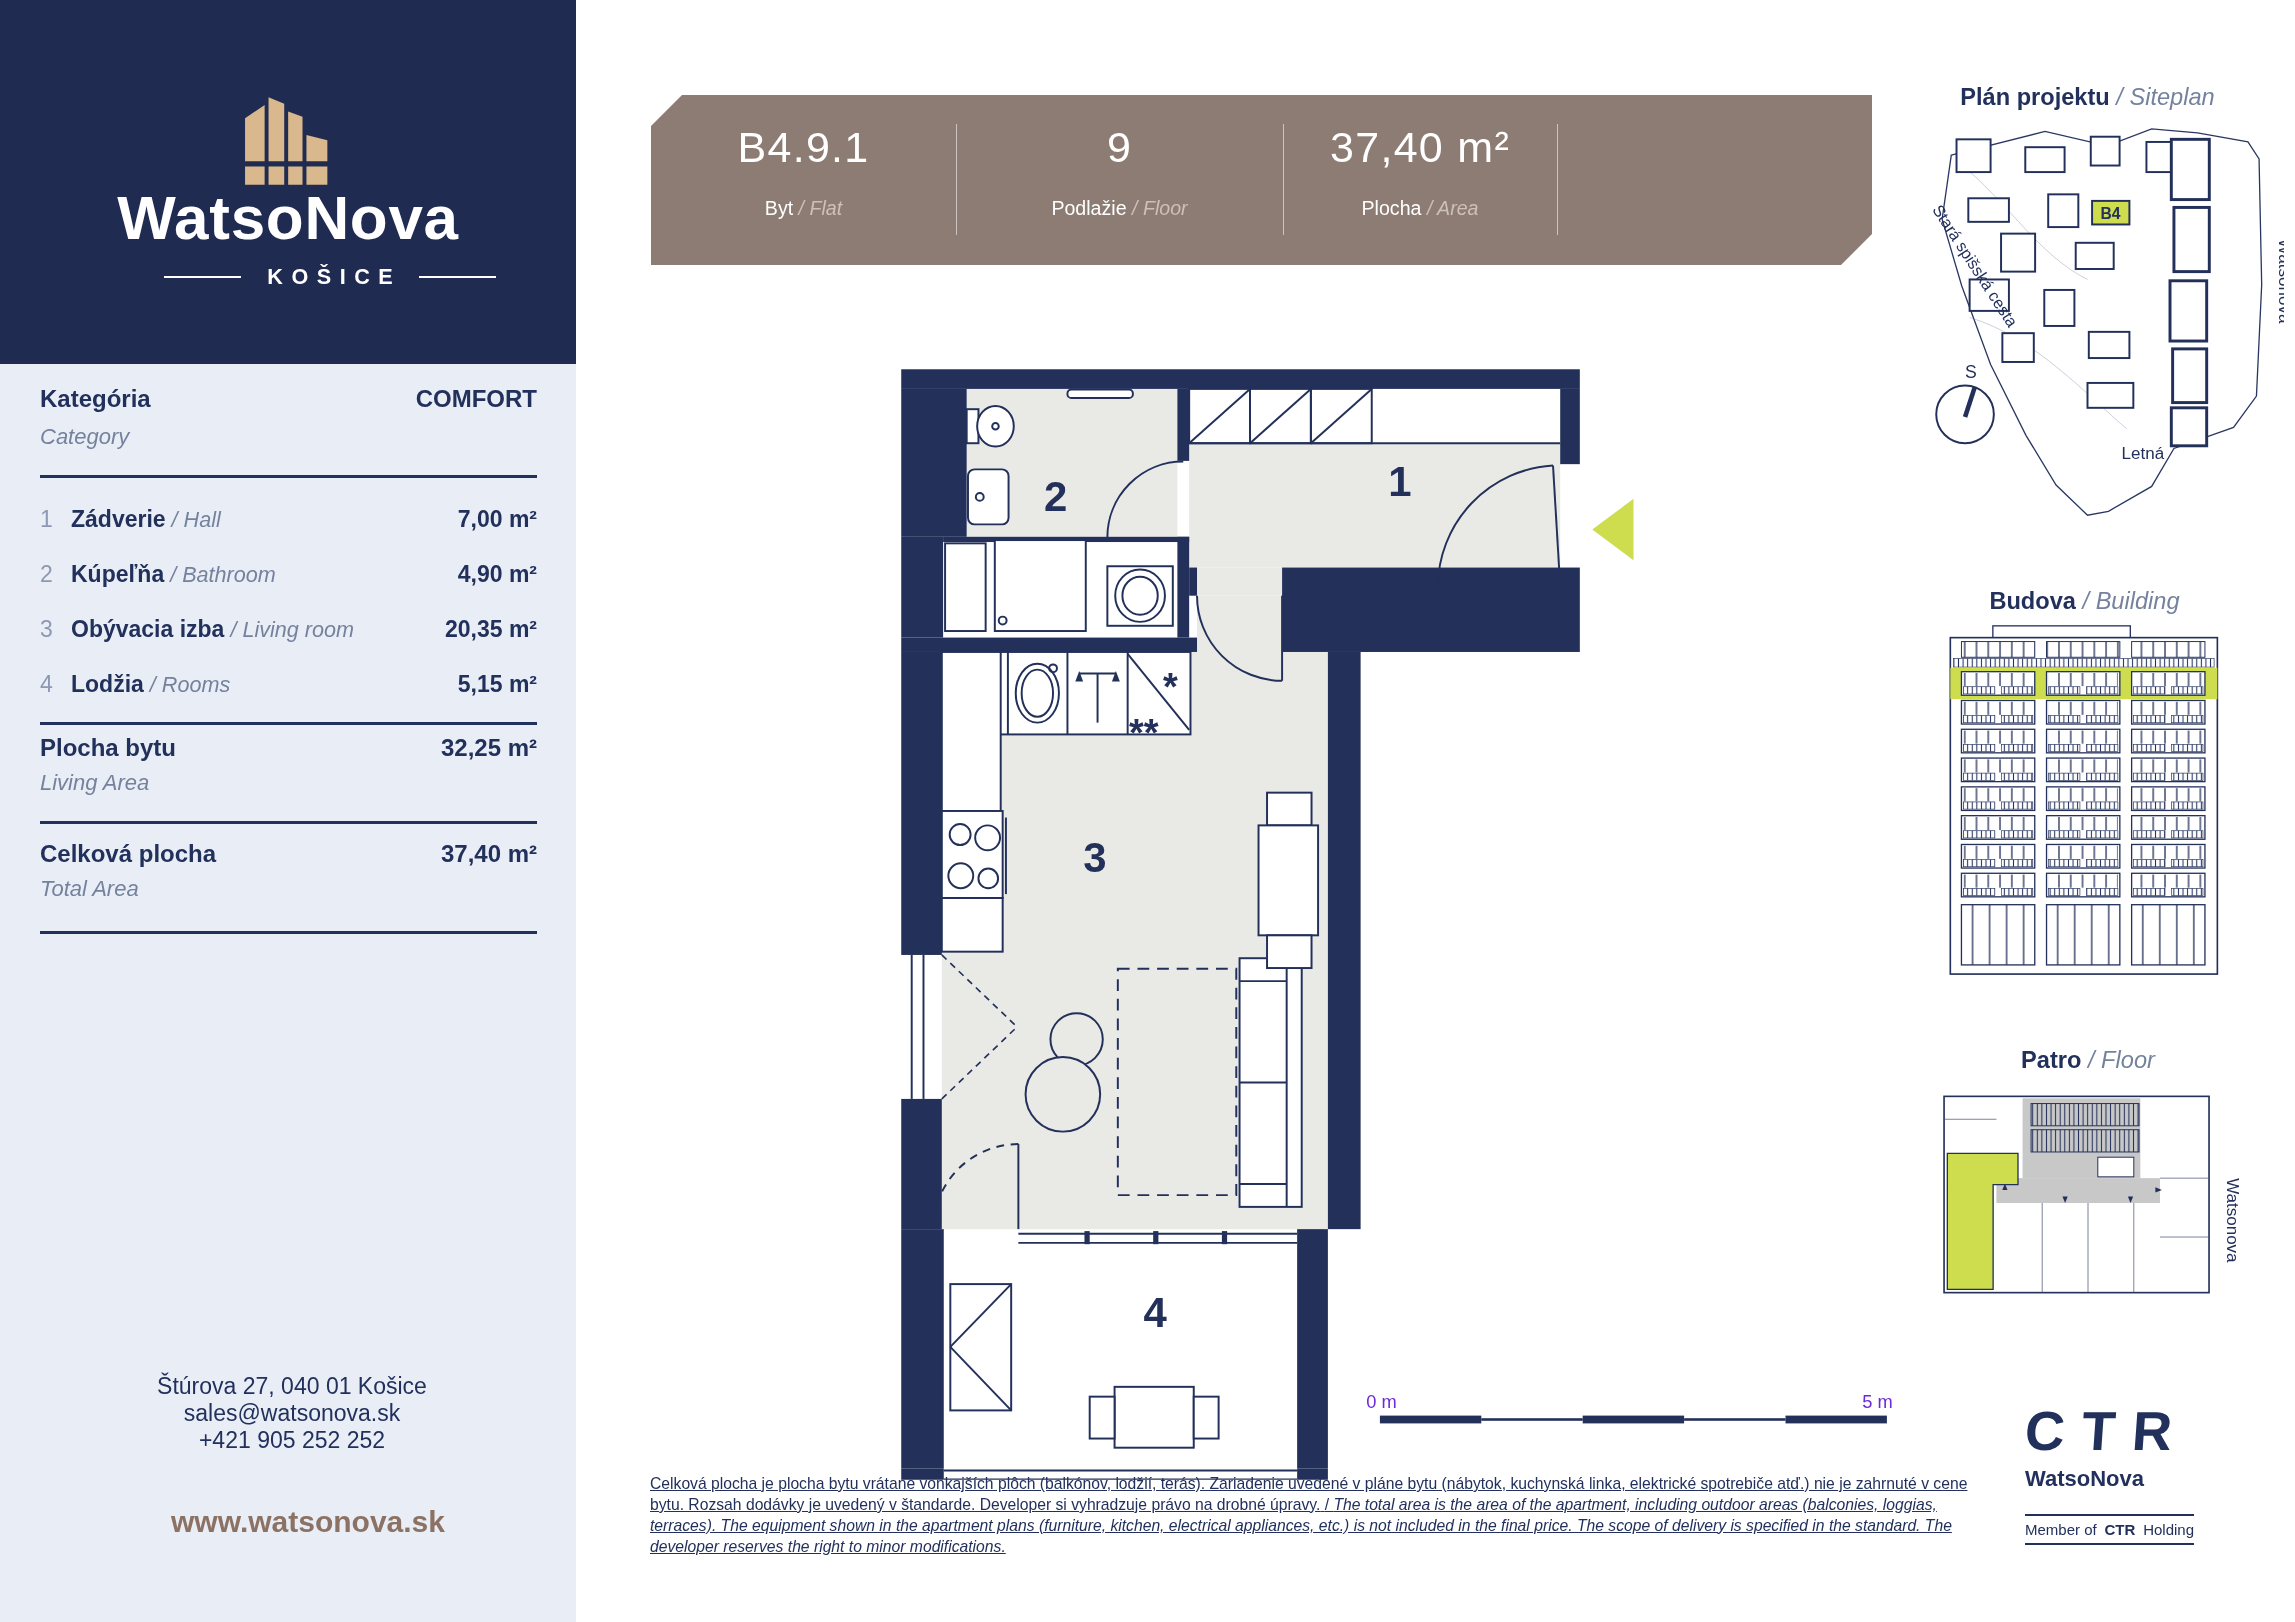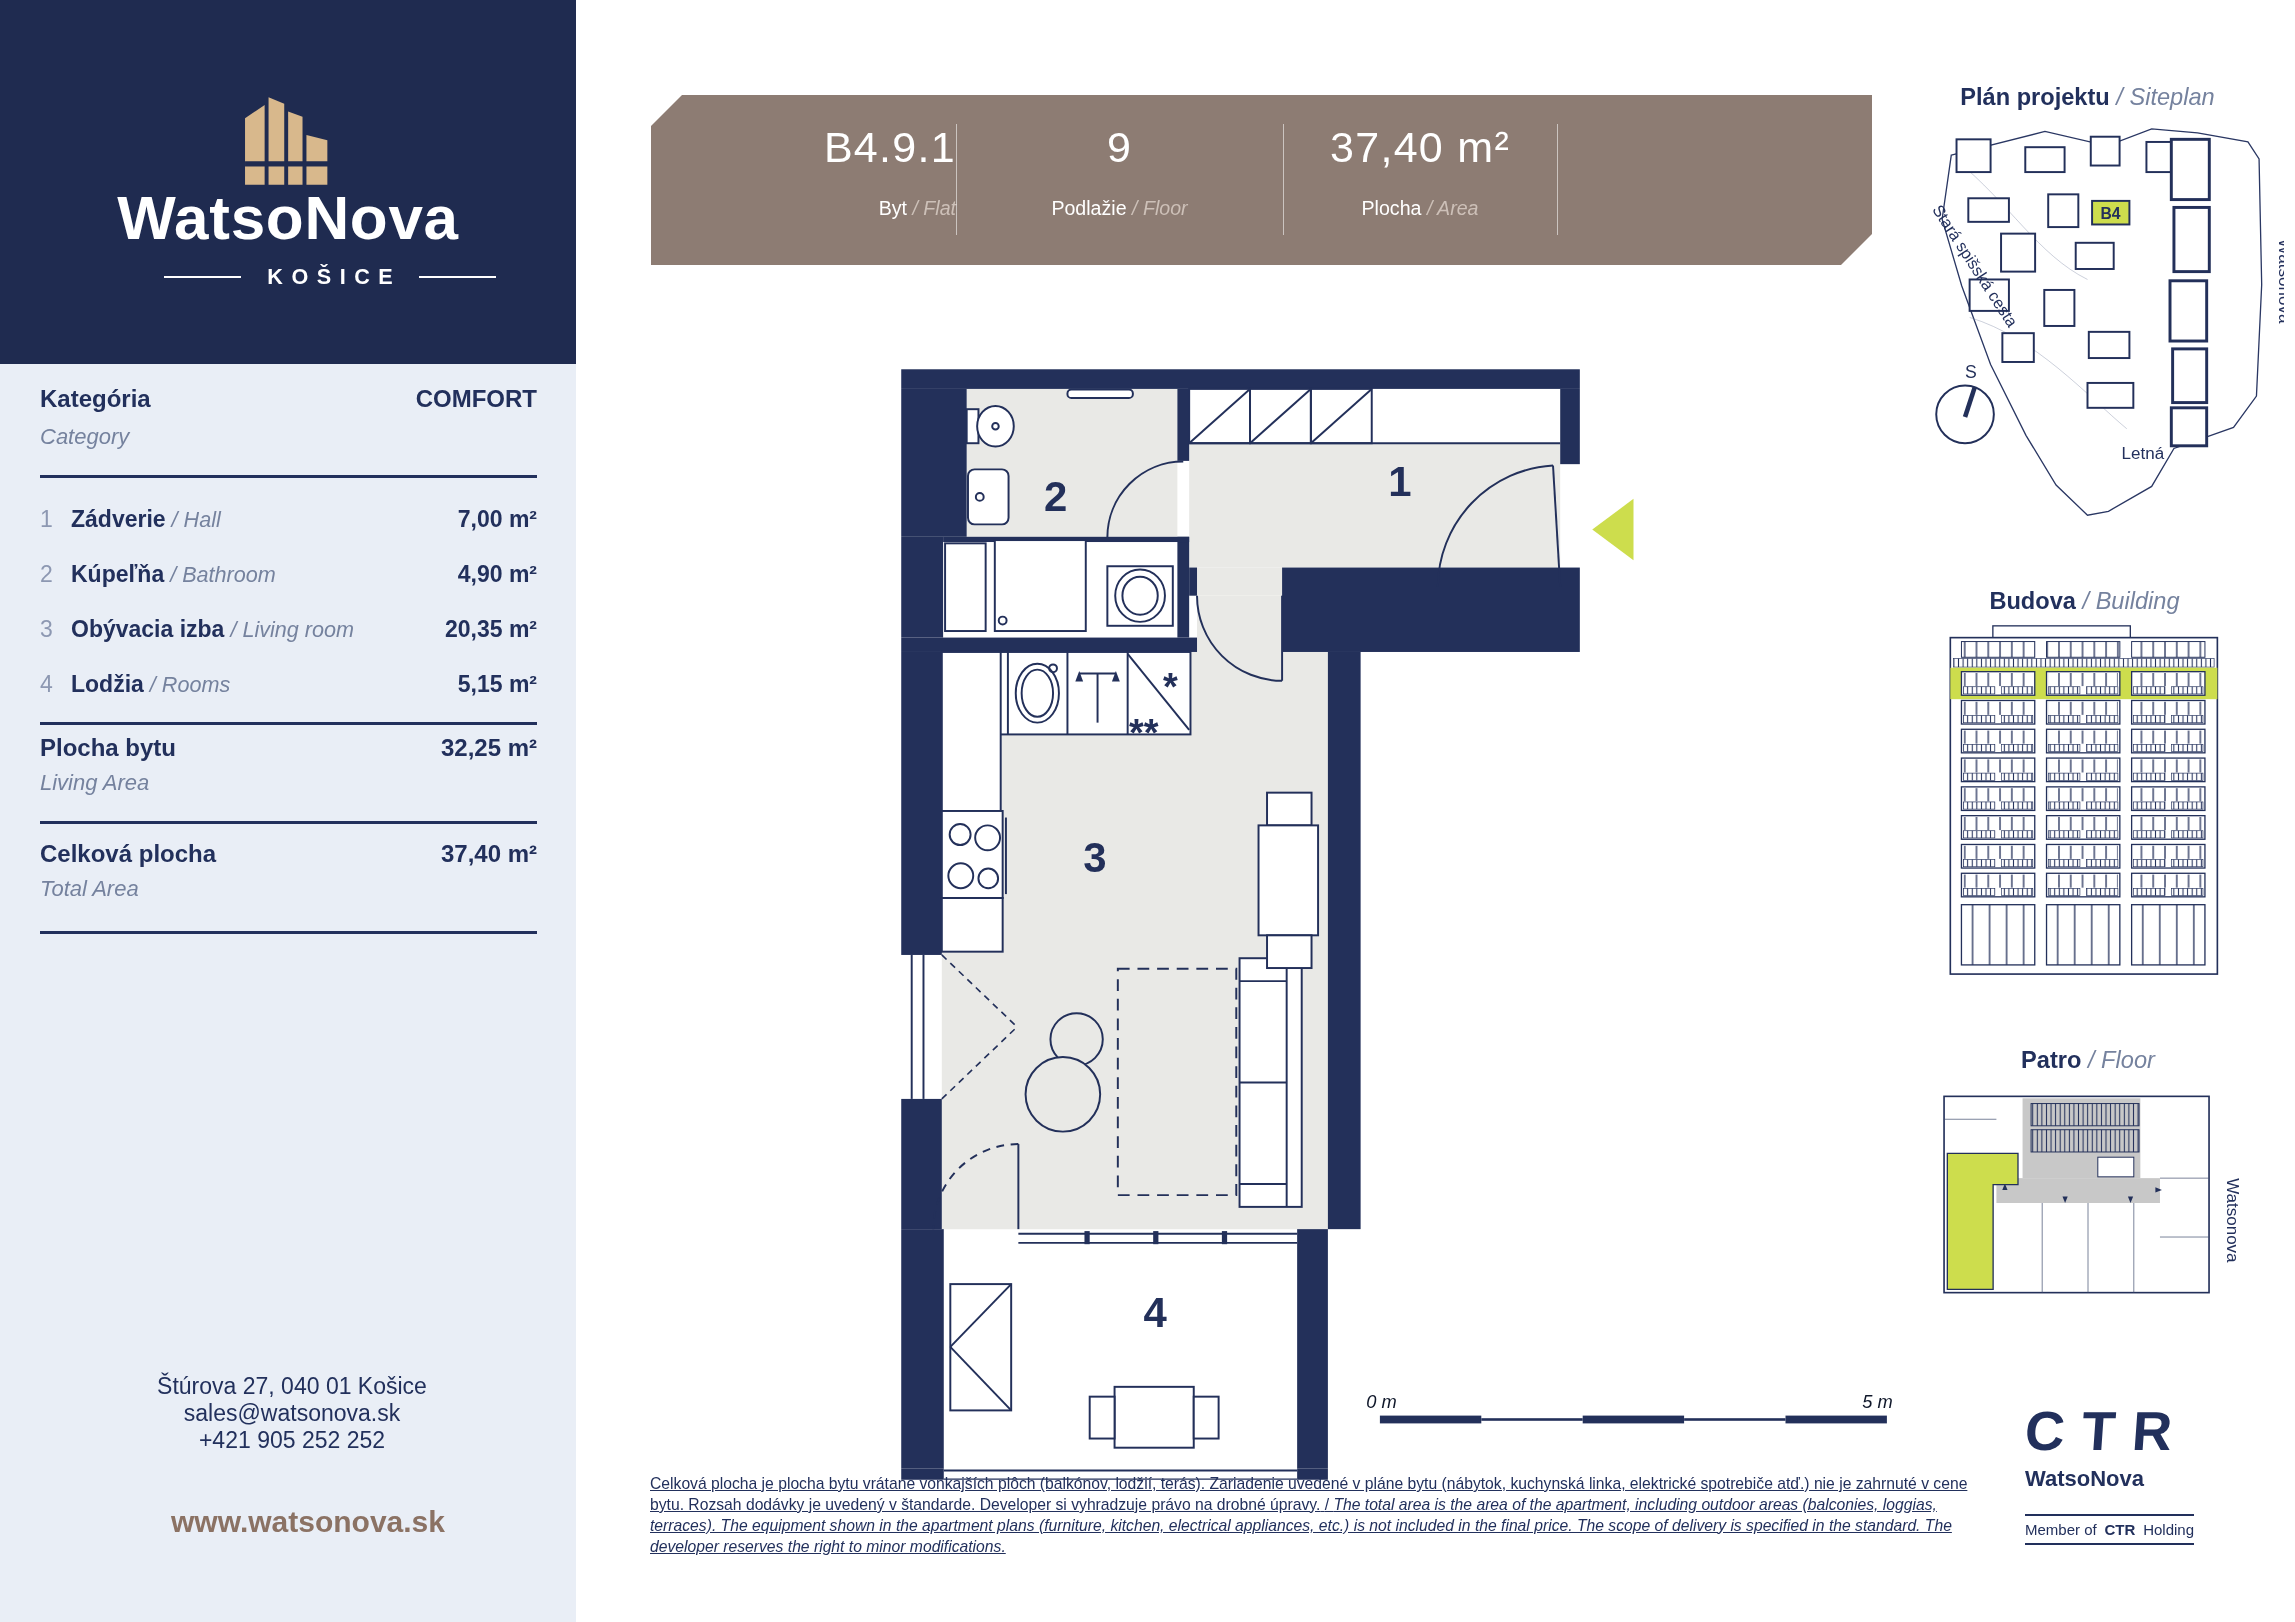--- a/index.html
+++ b/index.html
@@ -27,34 +27,34 @@
   .sub-en{font-size:22px;}
   #contact{left:0;top:1373px;width:576px;text-align:center;line-height:27px;}
   #contact .co{font-size:25px;font-weight:bold;line-height:30px;}
   #contact .ln{font-size:23px;padding-left:8px;}
   #contact-web{left:0;top:1505px;width:616px;text-align:center;font-size:30px;font-weight:bold;color:#8b7264;}
   
   #banner{left:651px;top:95px;width:1221px;height:170px;background:#8d7c73;
     clip-path:polygon(31px 0px,100% 0px,100% 139px,1190px 100%,0px 100%,0px 31px);
     display:flex;}
   .bcol{text-align:center;padding-top:31px;}
-  .bcol:nth-child(1){width:305px;text-align:right;}.bcol:nth-child(2){width:327px;}
+  .bcol:nth-child(1){width:305px;}.bcol:nth-child(2){width:327px;}
   .bcol:nth-child(3){width:274px;}.bcol:nth-child(4){width:315px;}
   .bval{color:#fff;font-size:43px;font-weight:400;letter-spacing:1.3px;line-height:1;}
   .blab{margin-top:27.5px;font-size:19.6px;}
   .bsk{color:#fff;}
   .ben{color:#cdc0b8;font-style:italic;}
   .bdiv{position:absolute;top:29.4px;width:1.3px;height:111px;background:rgba(255,255,255,.55);}
   
   .rtitle{text-align:center;font-size:23.6px;}
   .rtitle .t-sk{font-weight:bold;}
   .rtitle .t-en{font-style:italic;color:#75829e;}
   
   #scalebar{left:1361px;top:1391px;width:537px;height:46px;}
-  .sc-lbl{position:absolute;top:0;font-size:18.3px;color:#0f172a;font-style:italic;}
+  .sc-lbl{position:absolute;top:0;font-size:18.3px;color:#6d28d9;}
   #disclaimer{left:650px;top:1474px;width:1328px;font-size:15.7px;line-height:1.33;color:#22305c;text-decoration:underline;}
   #disclaimer .en2{font-style:italic;}
   #ctrlogo{left:2025px;top:1404px;width:209px;}
   #ctr-word{font-size:55px;font-weight:800;letter-spacing:17px;line-height:1;transform:skewX(-4deg);transform-origin:left;}
   #ctr-name{font-size:22px;font-weight:bold;margin-top:6.5px;}
   #ctr-sep1{margin-top:22px;height:2px;background:#22305c;width:169px;}
   #ctr-member{font-size:15px;margin-top:5.2px;width:169px;display:flex;justify-content:space-between;align-items:flex-end;}
   #ctr-member b{font-weight:800;}
   #ctr-sep2{margin-top:5.2px;height:2px;background:#22305c;width:169px;}
   svg text{font-family:"Liberation Sans",sans-serif;}

